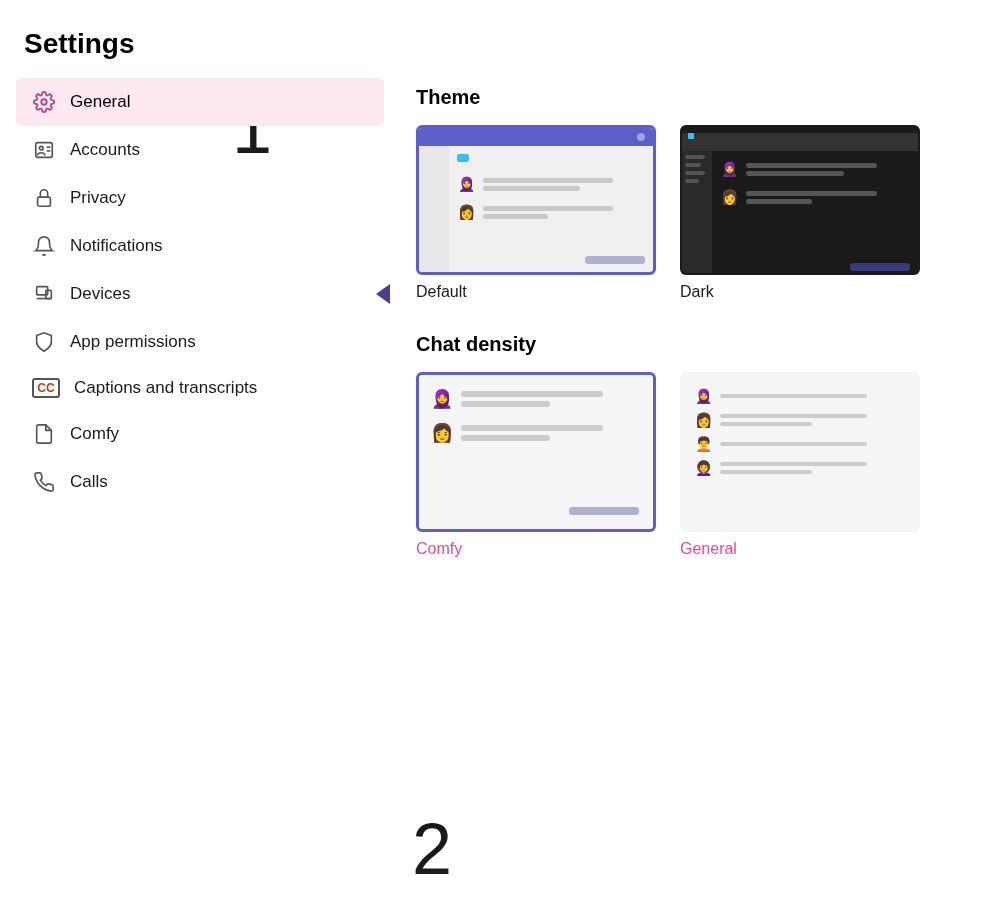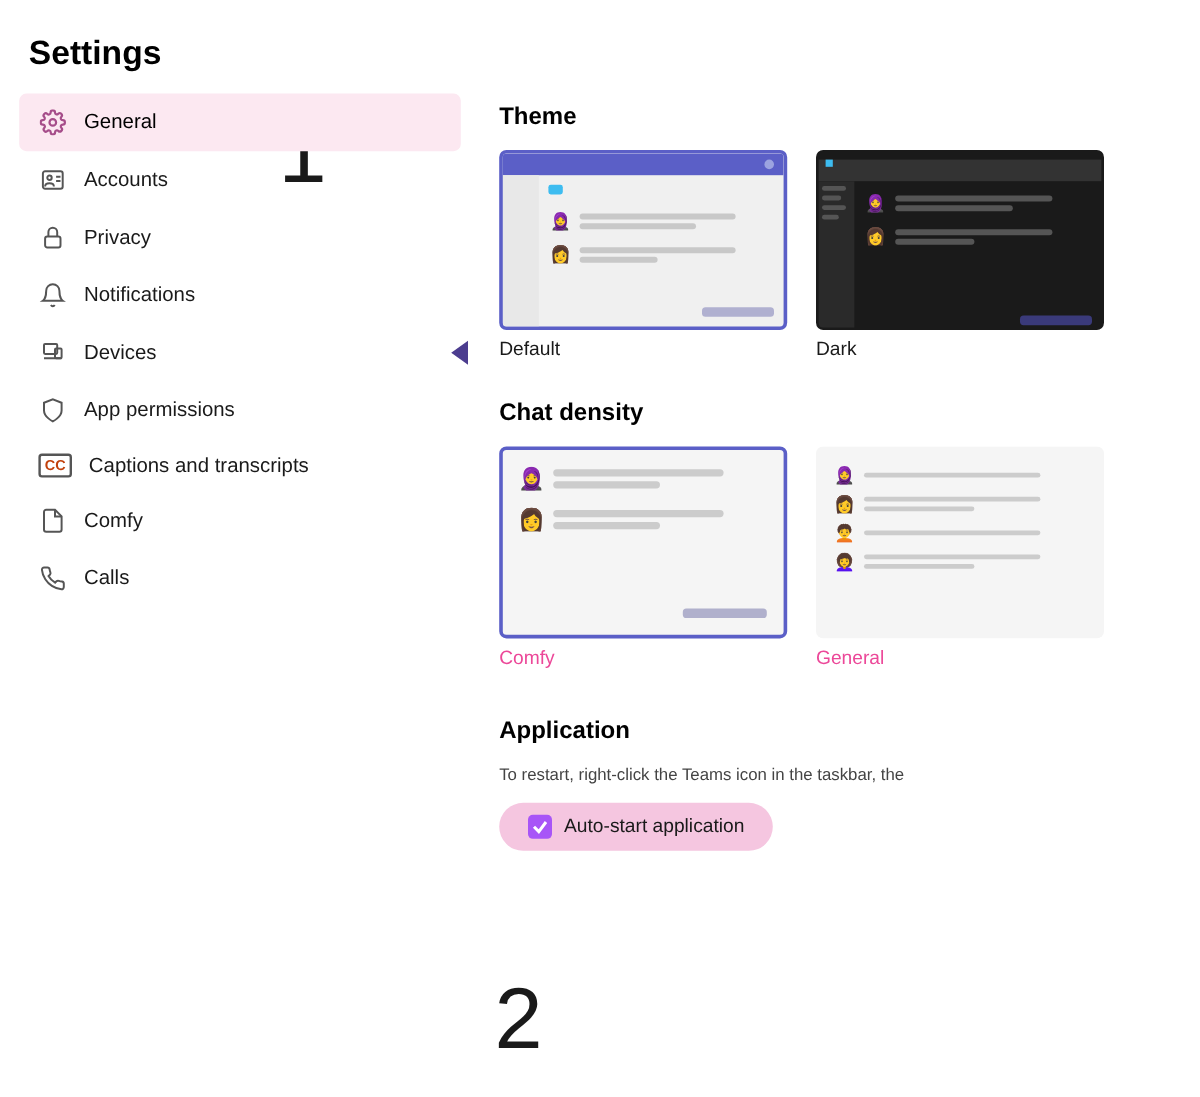--- a/index.html
+++ b/index.html
@@ -538,27 +538,15 @@
                 </div>
               </div>
             </div>
           </div>
           <div class="density-label">General</div>
         </div>
 
       </div>
     </div>
 
-    <div class="application-section">
-      <div class="section-title">Application</div>
-      <div class="application-desc">To restart, right-click the Teams icon in the taskbar, the</div>
-      <button class="auto-start-btn">
-        <div class="checkbox-icon">
-          <svg width="14" height="14" viewBox="0 0 14 14" stroke-width="2.5">
-            <polyline points="2,7 6,11 12,3"></polyline>
-          </svg>
-        </div>
-        <span>Auto-start application</span>
-      </button>
-    </div>
 
   </div>
 </div>
 
 </body></html>

